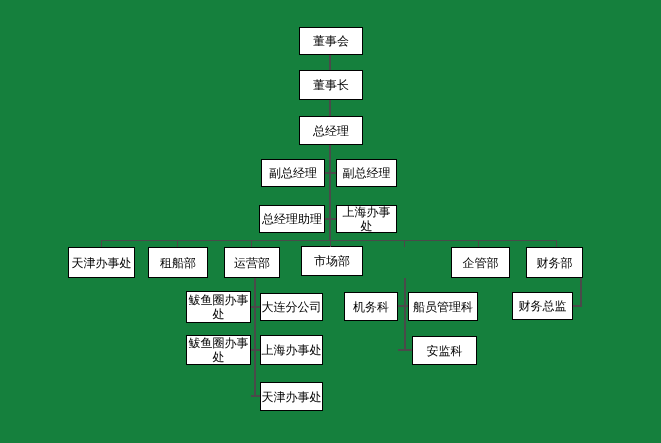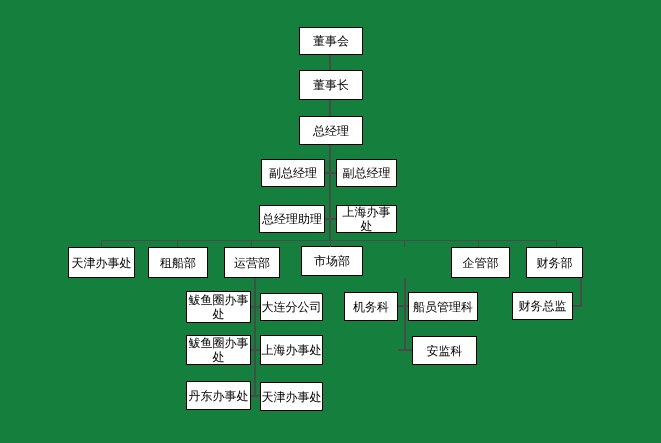--- a/index.html
+++ b/index.html
@@ -49,21 +49,20 @@
   <div class="node" style="left:148px;top:247px;width:60px;height:31px">租船部</div>
   <div class="node" style="left:224px;top:247px;width:56px;height:31px">运营部</div>
   <div class="node" style="left:301px;top:246px;width:62px;height:30px">市场部</div>
   <div class="node" style="left:451px;top:247px;width:59px;height:31px">企管部</div>
   <div class="node" style="left:526px;top:247px;width:57px;height:31px">财务部</div>
 
   <div class="node" style="left:186px;top:291px;width:65px;height:32px">鲅鱼圈办事处</div>
   <div class="node" style="left:260px;top:293px;width:63px;height:28px">大连分公司</div>
   <div class="node" style="left:186px;top:335px;width:65px;height:30px">鲅鱼圈办事处</div>
   <div class="node" style="left:260px;top:335px;width:63px;height:30px">上海办事处</div>
-  <div class="node" style="left:186px;top:381px;width:65px;height:29px">丹东办事处</div>
   <div class="node" style="left:260px;top:382px;width:63px;height:29px">天津办事处</div>
 
   <div class="node" style="left:344px;top:292px;width:54px;height:29px">机务科</div>
   <div class="node" style="left:408px;top:292px;width:70px;height:29px">船员管理科</div>
   <div class="node" style="left:412px;top:336px;width:65px;height:29px">安监科</div>
 
   <div class="node" style="left:512px;top:292px;width:61px;height:28px">财务总监</div>
 
   <div class="line v2" style="left:329px;top:55px;height:15px"></div>
   <div class="line v2" style="left:329px;top:100px;height:16px"></div>

